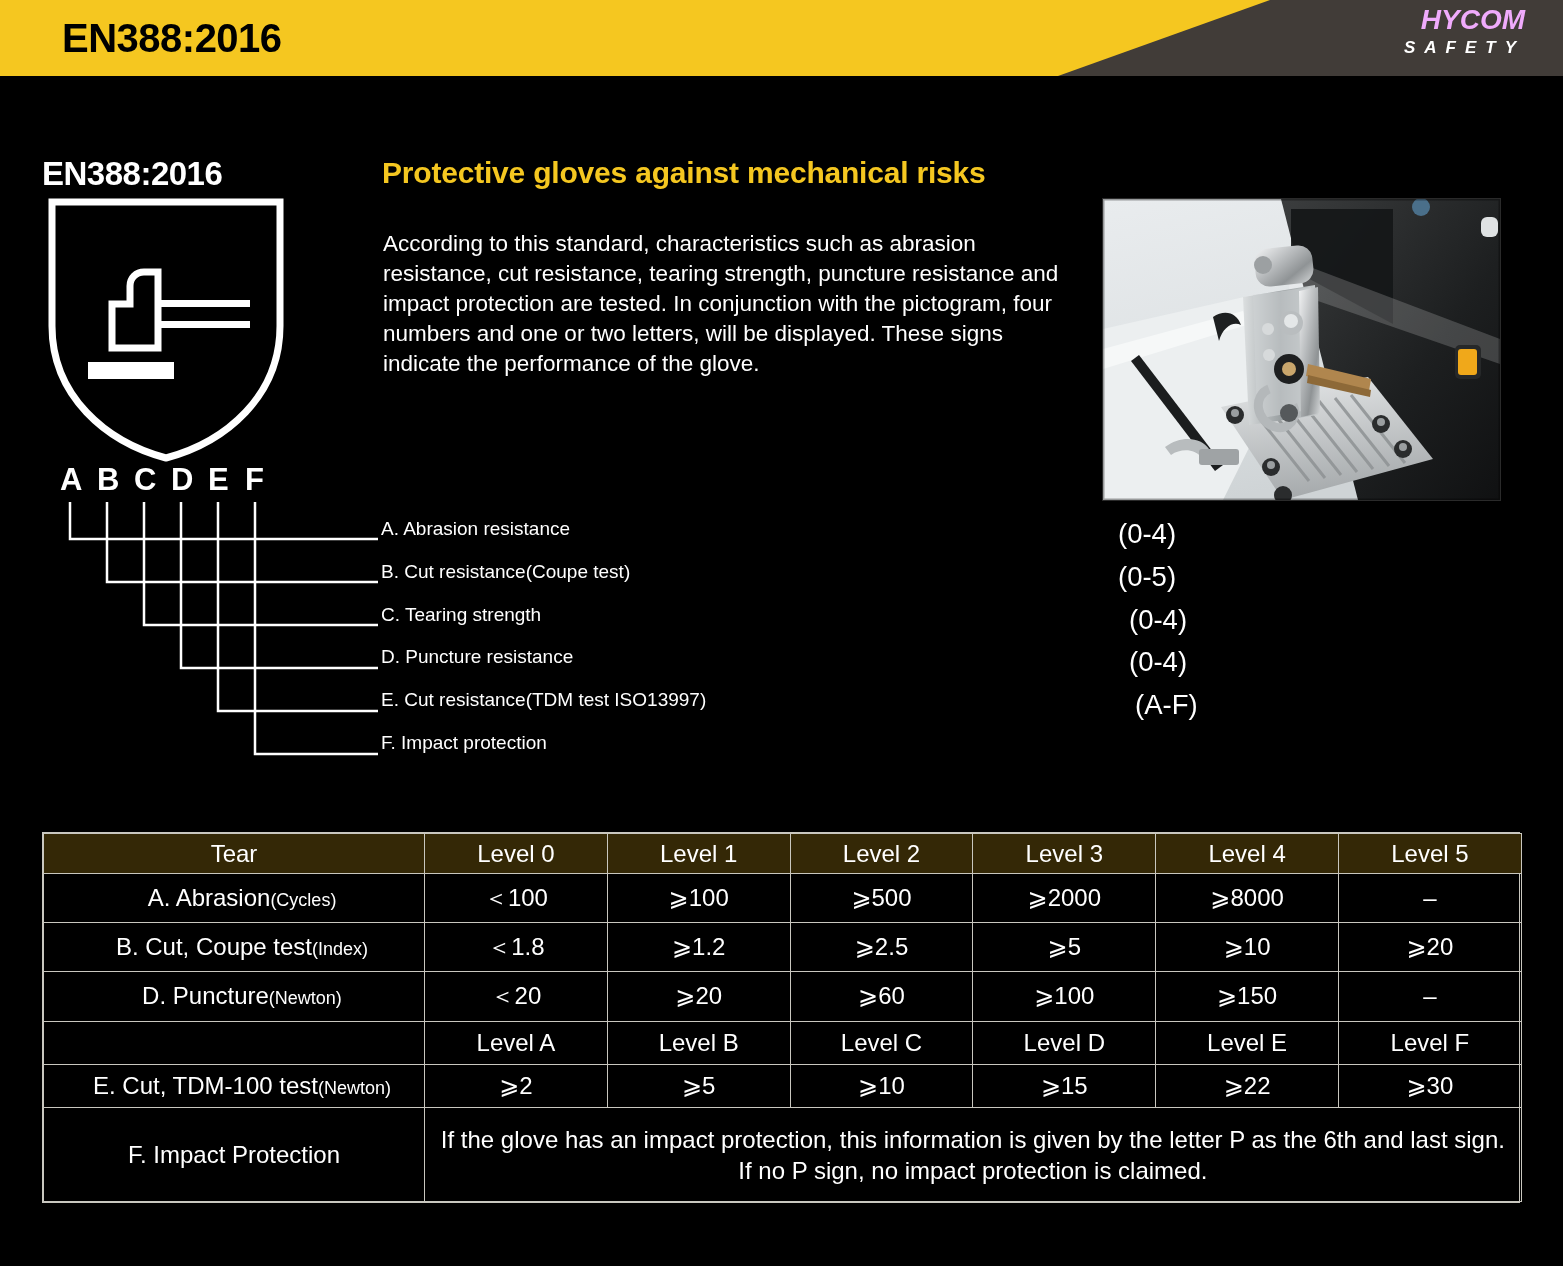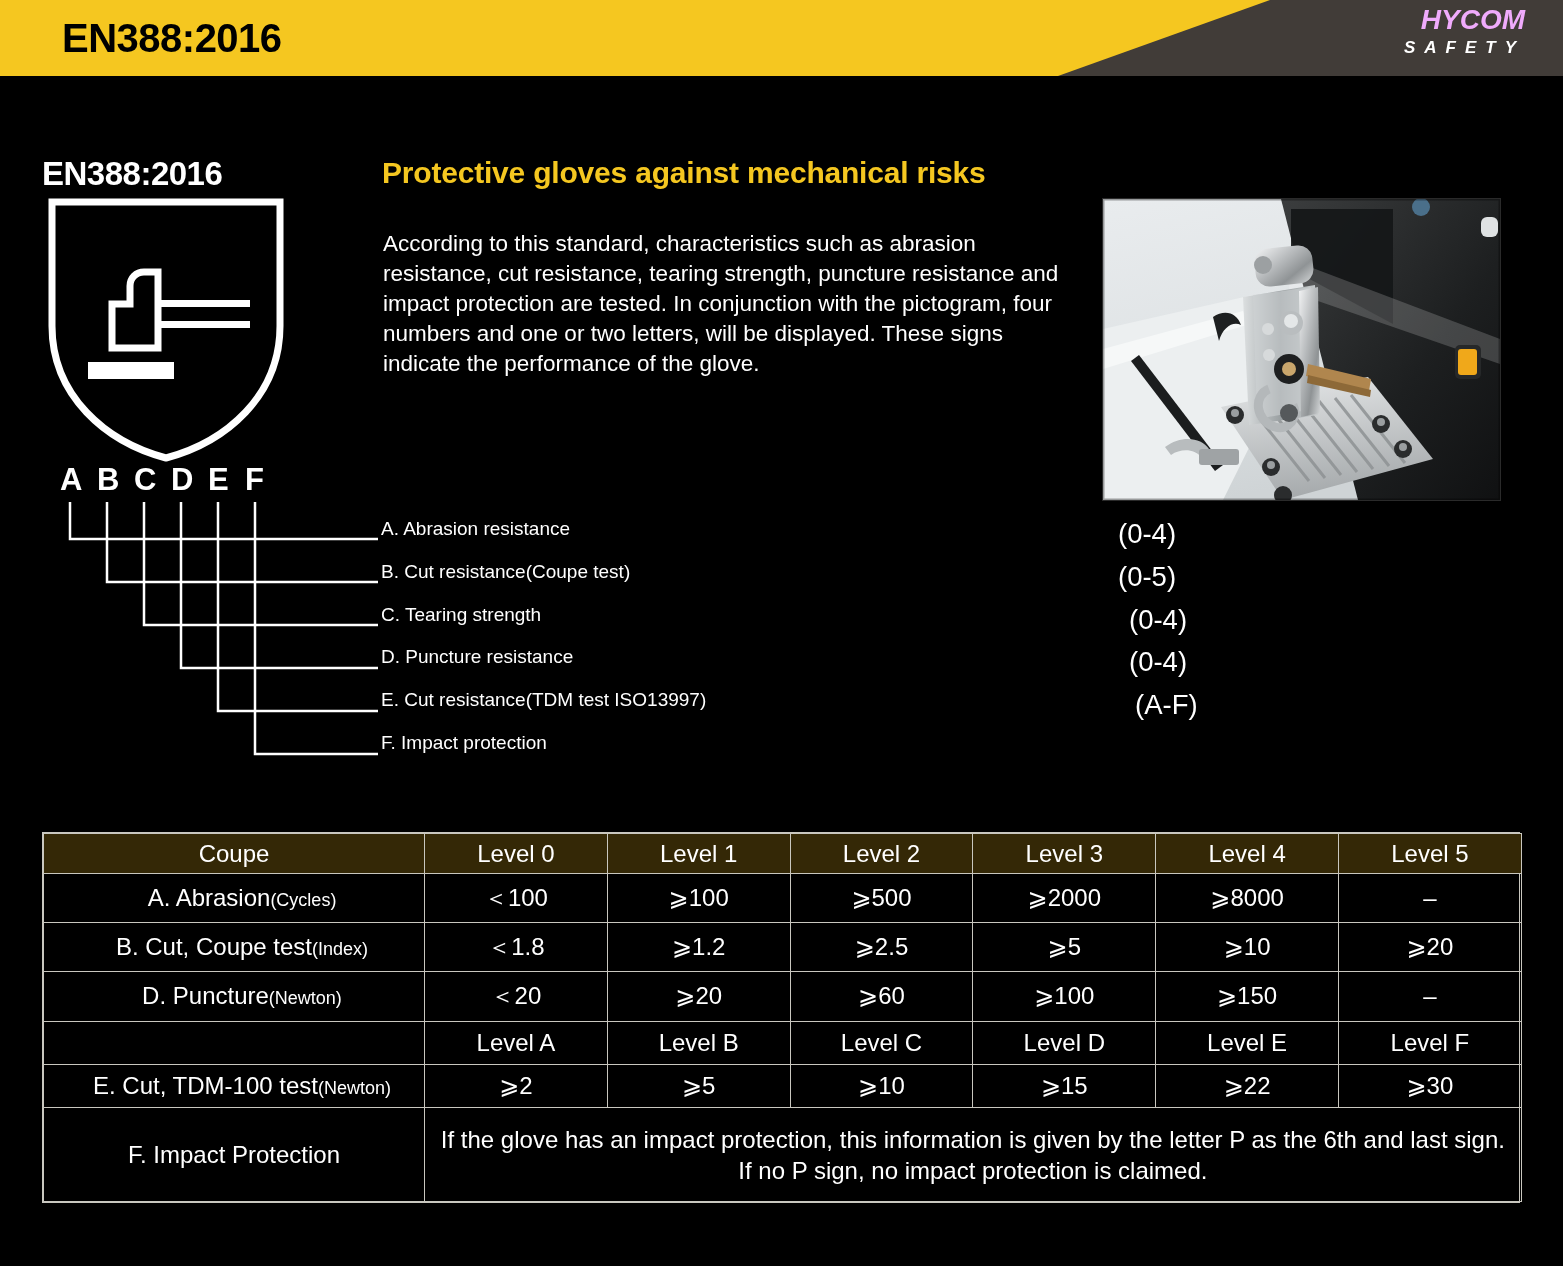--- a/index.html
+++ b/index.html
@@ -298,21 +298,21 @@
       <col class="c1">
         <col class="cx">
         <col class="cx">
         <col class="cx">
         <col class="cx">
         <col class="cx">
         <col class="cx">
     </colgroup>
     <thead>
       <tr>
-        <th>Coupe</th>
+        <th>Tear</th>
         <th>Level 0</th>
         <th>Level 1</th>
         <th>Level 2</th>
         <th>Level 3</th>
         <th>Level 4</th>
         <th>Level 5</th>
       </tr>
     </thead>
     <tbody>
       <tr>

